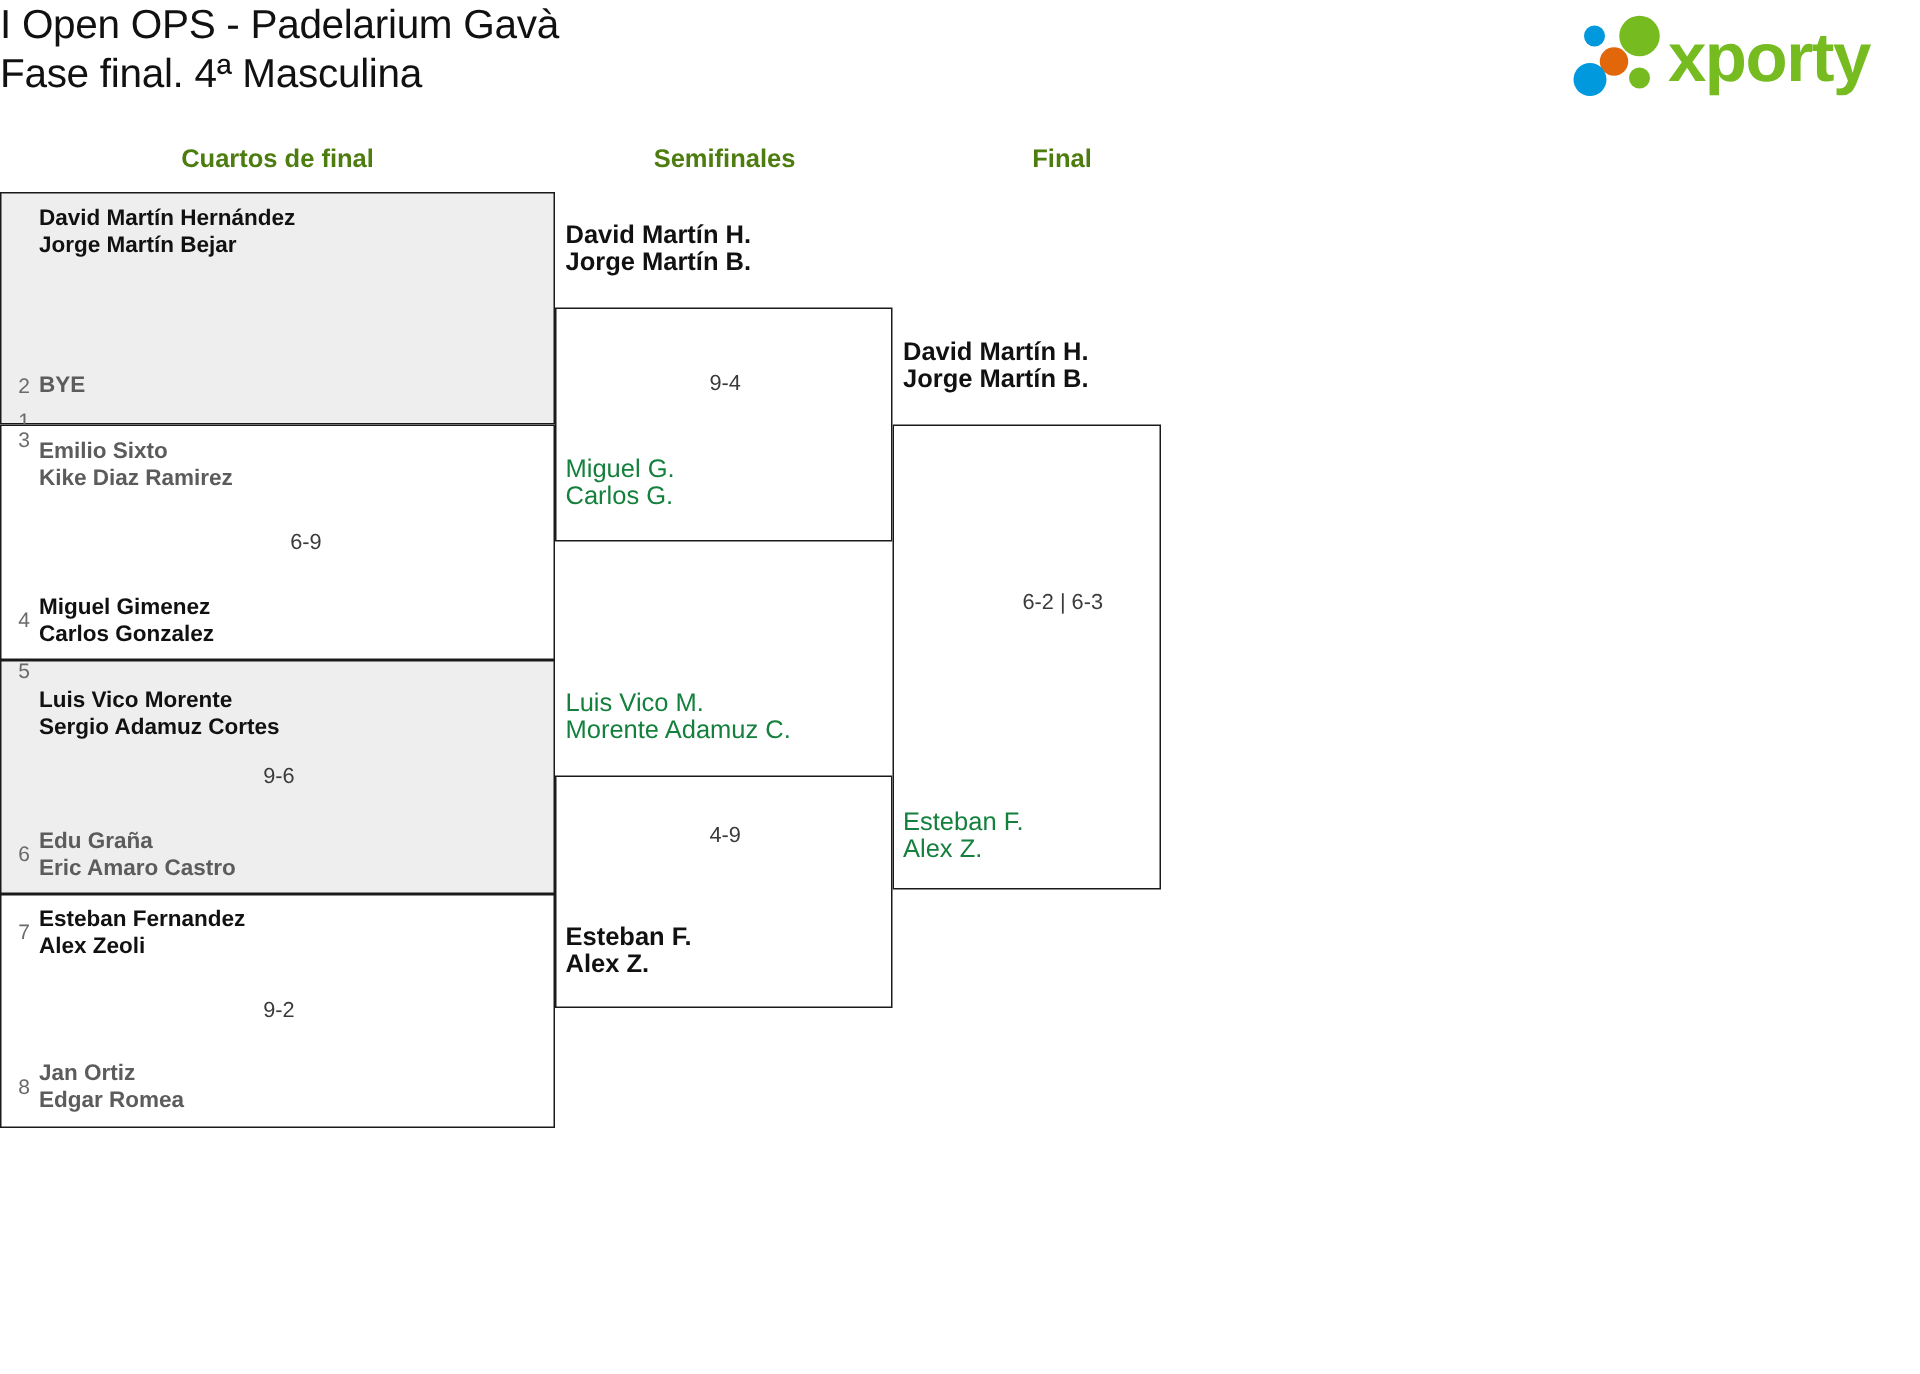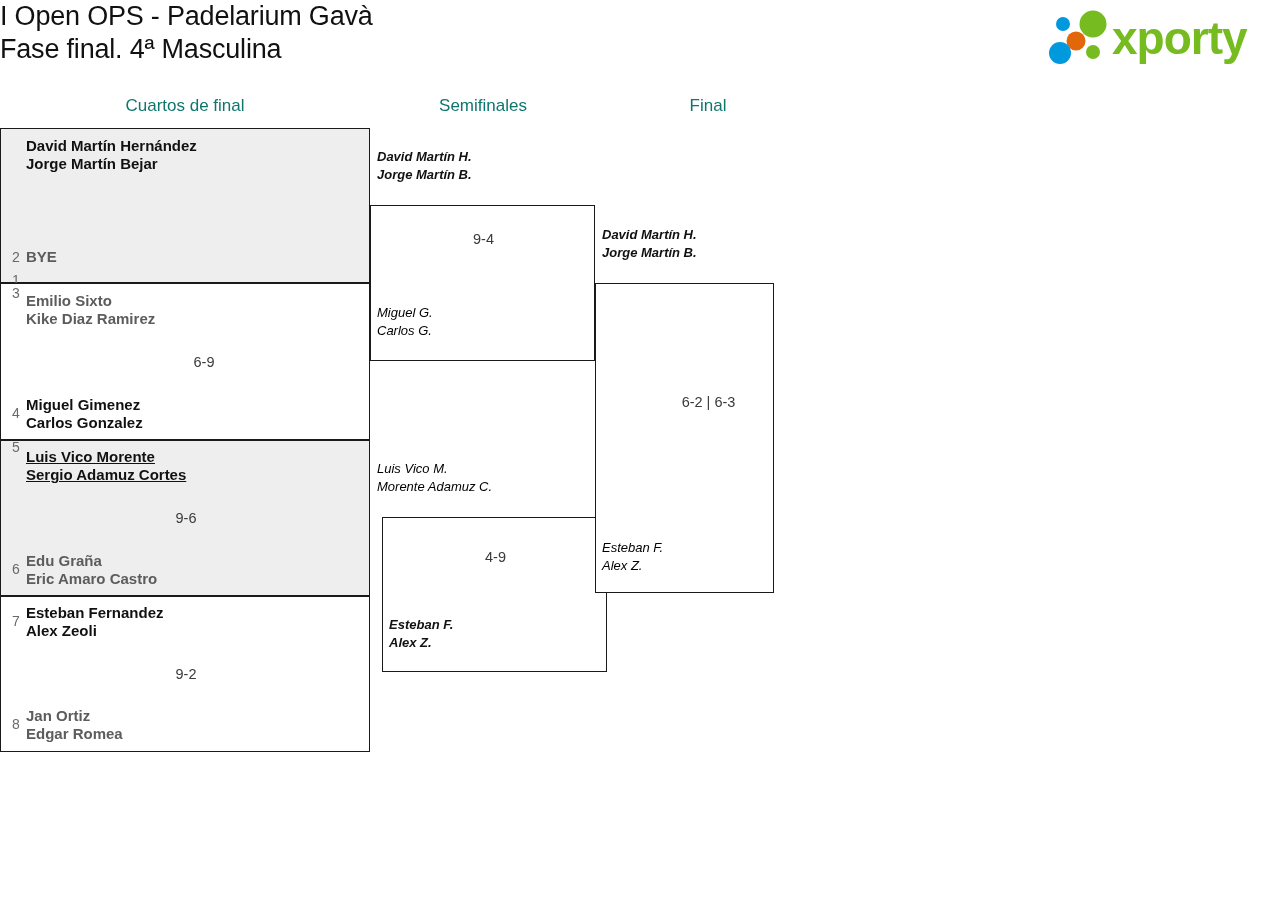--- a/index.html
+++ b/index.html
@@ -32,22 +32,22 @@
     position: absolute;
     right: 6px; top: 8px;
     width: 228px; height: 58px; text-decoration: underline;
   }
   .logo svg { display: block; width: 228px; height: 58px; }
 
   
   .round-head {
     position: absolute;
     font-size: 17px;
-    font-weight: 400;
-    color: #0f766e;
+    font-weight: 700;
+    color: #4d7c0f;
     text-align: center;
     white-space: nowrap;
   }
   .rh-qf  { left: 60px;  top: 96px; width: 250px; }
   .rh-sf  { left: 383px; top: 96px; width: 200px; }
   .rh-f   { left: 633px; top: 96px; width: 150px; }
 
   
   .mbox {
     position: absolute;
@@ -85,28 +85,27 @@
     font-size: 14.5px;
     color: #3a3a3a;
     font-weight: 400;
     white-space: nowrap;
     text-align: center;
   }
 
   
   .adv {
     position: absolute;
-    font-size: 13px;
+    font-size: 17px;
     line-height: 18px;
     white-space: nowrap;
-    font-style: italic;
   }
   .adv .p { display: block; }
   .adv.win  { color: #111111; font-weight: 700; }
-  .adv.lose { color: #000000; font-weight: 400; }
+  .adv.lose { color: #15803d; font-weight: 400; }
 </style>
 </head>
 <body>
 
 <div id="root">
 
   <div class="page-title">
     <span class="title-line">I Open OPS - Padelarium Gavà</span>
     <span class="title-line">Fase final. 4ª Masculina</span>
   </div>
@@ -149,21 +148,21 @@
     <div class="score" style="left:0px; top:70px; width:370px;padding-left:36px;">6-9</div>
     <div class="seed" style="top:121px;">4</div>
     <div class="team win" style="top:112px;">
       <span class="p">Miguel Gimenez</span>
       <span class="p">Carlos Gonzalez</span>
     </div>
   </div>
 
   <div class="mbox shaded" style="left:0px; top:440px; width:370px; height:156px;">
     <div class="seed" style="top:-2px;">5</div>
-    <div class="team win" style="top:7px;text-decoration:underline;">
+    <div class="team win" style="top:17px;">
       <span class="p">Luis Vico Morente</span>
       <span class="p">Sergio Adamuz Cortes</span>
     </div>
     <div class="score" style="left:0px; top:69px; width:370px;">9-6</div>
     <div class="seed" style="top:120px;">6</div>
     <div class="team lose" style="top:111px;">
       <span class="p">Edu Graña</span>
       <span class="p">Eric Amaro Castro</span>
     </div>
   </div>
@@ -181,33 +180,33 @@
       <span class="p">Edgar Romea</span>
     </div>
   </div>
 
   <div class="adv win" style="left:377px; top:148px;">
     <span class="p">David Martín H.</span>
     <span class="p">Jorge Martín B.</span>
   </div>
 
   <div class="mbox" style="left:370px; top:205px; width:225px; height:156px;">
-    <div class="score" style="left:0px; top:25px; width:225px;">9-4</div>
+    <div class="score" style="left:0px; top:42px; width:225px;">9-4</div>
     <div class="adv lose" style="left:6px; top:98px;">
       <span class="p">Miguel G.</span>
       <span class="p">Carlos G.</span>
     </div>
   </div>
 
   <div class="adv lose" style="left:377px; top:460px;">
     <span class="p">Luis Vico M.</span>
     <span class="p">Morente Adamuz C.</span>
   </div>
 
-  <div class="mbox" style="left:370px; top:517px; width:225px; height:155px;margin-left:12px;">
+  <div class="mbox" style="left:370px; top:517px; width:225px; height:155px;">
     <div class="score" style="left:0px; top:31px; width:225px;">4-9</div>
     <div class="adv win" style="left:6px; top:98px;">
       <span class="p">Esteban F.</span>
       <span class="p">Alex Z.</span>
     </div>
   </div>
 
   <div class="adv win" style="left:602px; top:226px;">
     <span class="p">David Martín H.</span>
     <span class="p">Jorge Martín B.</span>

